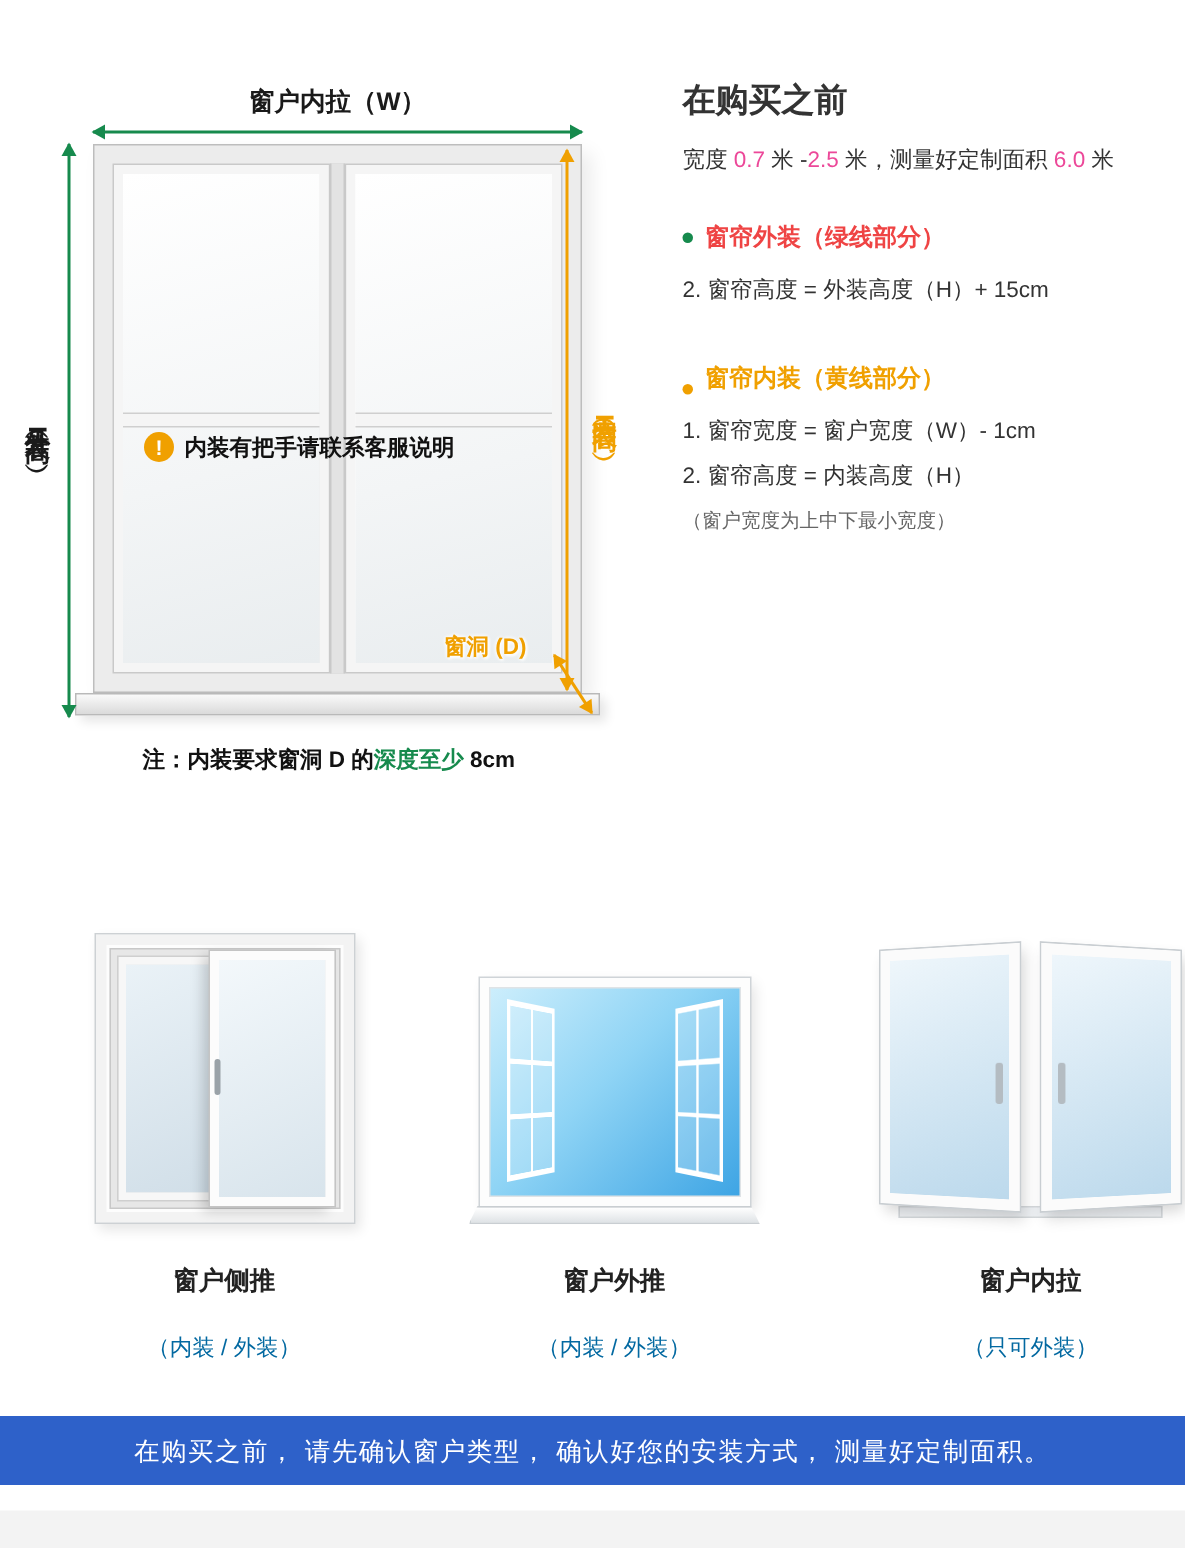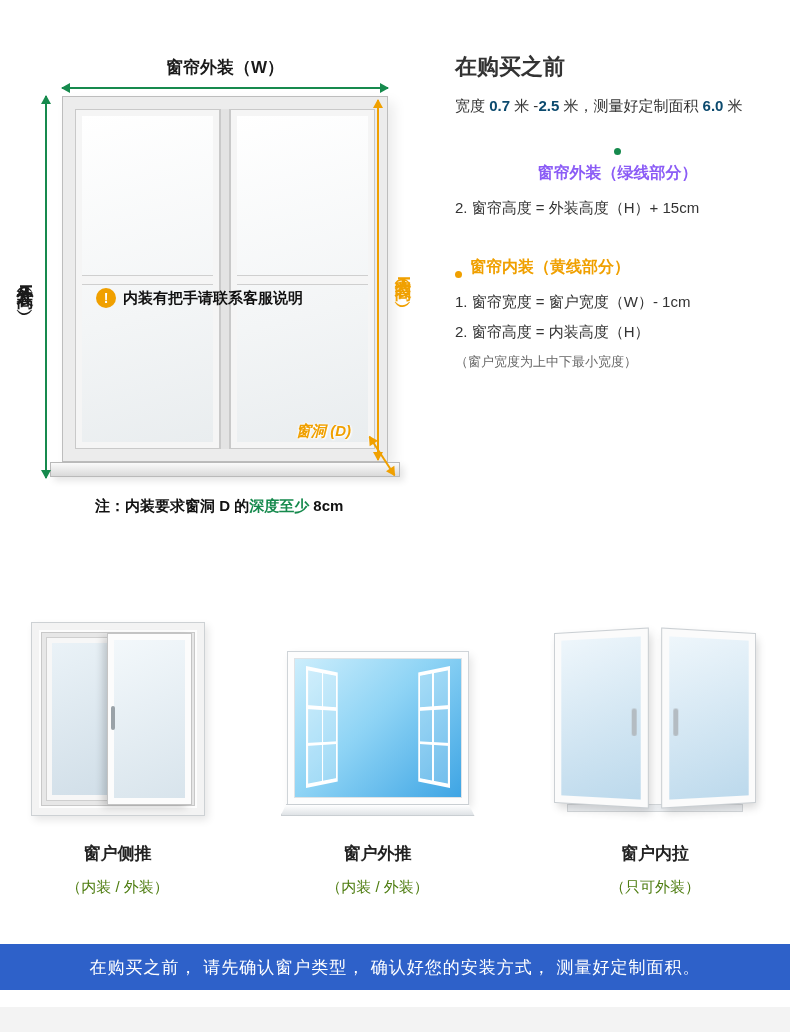--- a/index.html
+++ b/index.html
@@ -46,46 +46,46 @@
     writing-mode:vertical-rl; font-size:17px; font-weight:bold; letter-spacing:3px; }
   .vlab.left  { left:13px;  top:96px; height:382px; width:24px; color:#1a1a1a; }
   .vlab.right { left:391px; top:96px; height:366px; width:24px; color:#F0A000; }
 
   .warn { position:absolute; left:96px; top:288px; display:flex; align-items:center; gap:7px; }
   .warn-ic { width:20px; height:20px; border-radius:50%; background:#F0A000; color:#fff;
     font-weight:bold; font-size:14px; display:flex; align-items:center; justify-content:center; flex:0 0 20px; }
   .warn-tx { font-size:15px; font-weight:bold; color:#111; white-space:nowrap; }
 
   .hole { position:absolute; left:296px; top:422px; font-size:15px; font-weight:bold; color:#F0A000;
-    text-shadow:0 0 3px #fff, 0 0 3px #fff, 1px 1px 2px #fff;font-style:italic; }
+    text-shadow:0 0 3px #fff, 0 0 3px #fff, 1px 1px 2px #fff; }
 
   .note { position:absolute; left:95px; top:497px; font-size:15px; font-weight:bold; color:#111; }
   .note .g { color:#168A4D; }
 
   
   .spec { position:absolute; left:455px; top:52px; width:325px; }
   .spec h1 { margin:0 0 15px; font-size:22px; color:#333; font-weight:bold; }
   .range { font-size:15px; color:#333; margin:0 0 32px; }
-  .range .g { color:#0c4a6e;font-weight:bold; }
+  .range .g { color:#ec4899; }
   .sec-head { display:flex; align-items:center; gap:8px; font-size:16px; font-weight:bold; margin:0 0 15px; }
-  .sec-head.green { color:#8b5cf6;flex-direction:column; }
+  .sec-head.green { color:#ef4444; }
   .sec-head.orange { color:#F0A000;align-items:flex-end; }
   .dot { width:7px; height:7px; border-radius:50%; flex:0 0 7px; }
   .dot.green { background:#168A4D; } .dot.orange { background:#F0A000; }
   .sec-line { font-size:15px; color:#333; margin:0 0 11px; }
   .spacer { height:28px; }
   .sec-note { font-size:13px; color:#666; margin:2px 0 4px; }
 
   
   .types { position:absolute; left:0; top:598px; width:790px; display:flex; }
   .tcol { display:flex; flex-direction:column; align-items:center; }
-  .tcol.c1 { flex:0 0 235px; } .tcol.c2 { flex:0 0 285px; } .tcol.c3 { flex:0 0 270px; }
+  .tcol.c1 { flex:0 0 235px;padding-left:32px; } .tcol.c2 { flex:0 0 285px; } .tcol.c3 { flex:0 0 270px; }
   .illus { height:218px; display:flex; align-items:flex-end; justify-content:center; }
   .tname { margin-top:26px; font-size:17px; font-weight:bold; color:#222; }
-  .tsub  { margin-top:13px;  font-size:15px; color:#4d7c0f; }
+  .tsub  { margin-top:24px;  font-size:15px; color:#0369a1; }
 
   
   .win-slide { position:relative; width:172px; height:192px; background:#fdfdfd;
     border:1px solid #cdd1d4; box-shadow:inset 0 0 0 7px #f3f3f3, 3px 4px 8px rgba(0,0,0,.10); }
   .ws-frame { position:absolute; inset:9px; background:#e7e7e7; border:1px solid #c8c8c8; }
   .ws-back { position:absolute; left:5px; top:5px; bottom:5px; width:60%;
     background:linear-gradient(155deg,#eaf2f7,#cfdde7); border:5px solid #f7f7f7;
     outline:1px solid #cfcfcf; box-sizing:border-box; }
   .ws-front { position:absolute; right:3px; top:1px; bottom:1px; width:54%;
     background:linear-gradient(155deg,#f3f8fb,#d8e4ec); border:6px solid #fcfcfc;
@@ -128,21 +128,21 @@
   .banner { position:absolute; left:0; top:944px; width:790px; height:46px; background:#2E61C9;
     color:#fff; display:flex; align-items:center; justify-content:center;
     font-size:17px; letter-spacing:1px; }
   .foot { position:absolute; left:0; top:1007px; width:790px; height:25px; background:#f3f3f3; }
 </style>
 </head>
 <body>
 
 <div class="page">
 
-  <div class="wlab">窗帘外装（W）</div>
+  <div class="wlab">窗户内拉（W）</div>
   <div class="arr h" style="left:62px; top:87px; width:326px;"></div>
 
   <div class="mw">
     <div class="mw-glass">
       <div class="pane"></div>
       <div class="mull"></div>
       <div class="pane"></div>
     </div>
   </div>
   <div class="mw-sill"></div>

